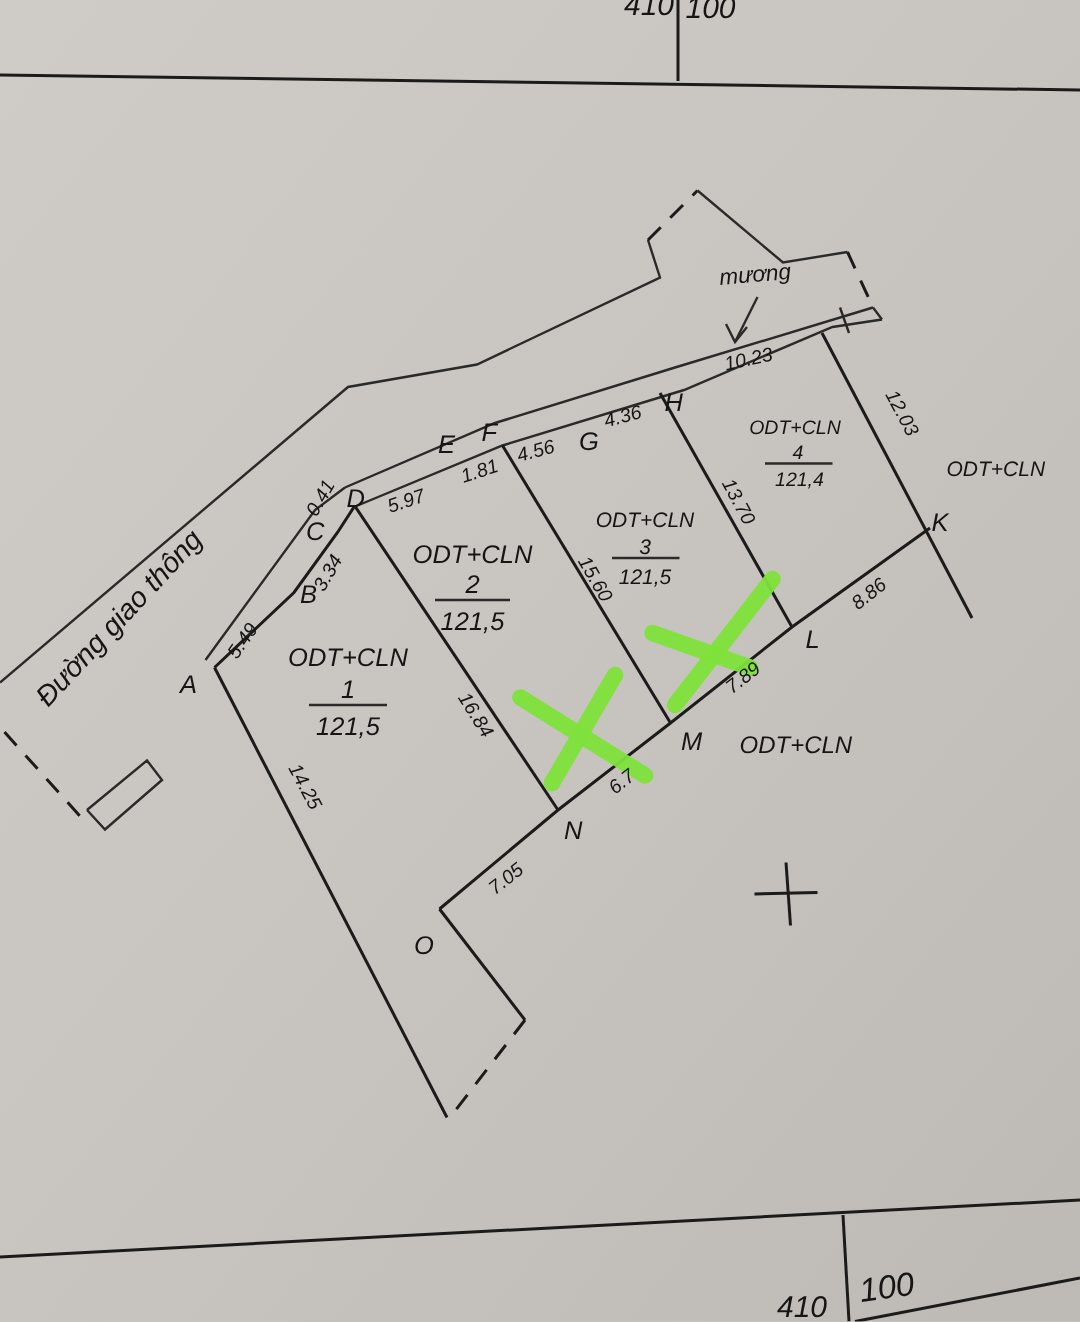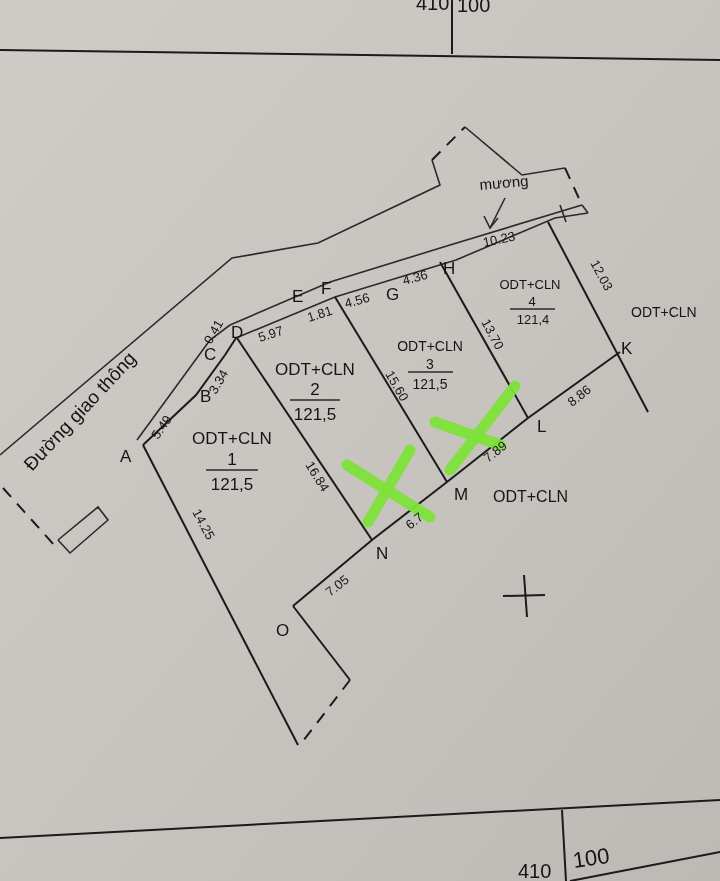--- a/index.html
+++ b/index.html
@@ -1,17 +1,17 @@
 <!DOCTYPE html>
 <html><head>
 <meta charset="utf-8">
 <style>
   html, body { margin:0; padding:0; }
   body { width:720px; height:881px; overflow:hidden; background:#c9c6c1; font-family:"Liberation Sans", sans-serif; }
-  #stage { position:relative; width:720px; height:881px; }
+  #stage { position:relative; width:720px; height:881px;font-style:italic; }
   svg { position:absolute; left:0; top:0; }
   .ln { stroke:#1b1b1b; stroke-width:2; fill:none; }
   .ln-thin { stroke:#2a2a2a; stroke-width:1.6; fill:none; }
   .dash { stroke:#1b1b1b; stroke-width:2; fill:none; stroke-dasharray:12 9; }
   .txt { fill:#151515; font-family:"Liberation Sans", sans-serif; }
   .green { stroke:#7ee23a; stroke-width:11; stroke-linecap:round; fill:none; opacity:0.95; }
 </style>
 </head>
 <body>
 

